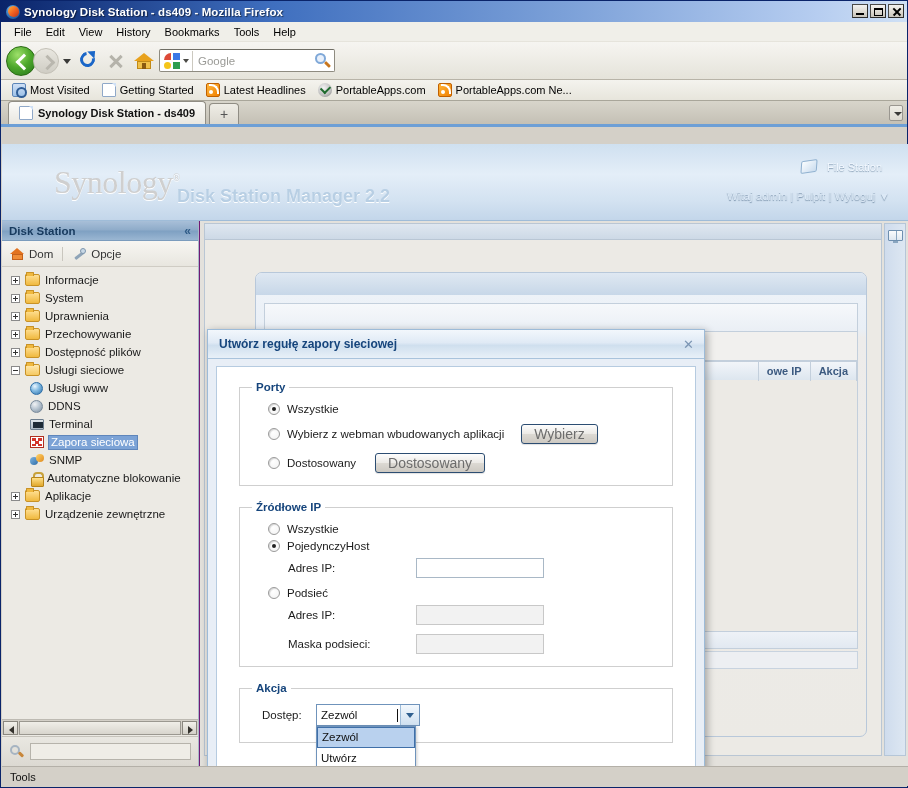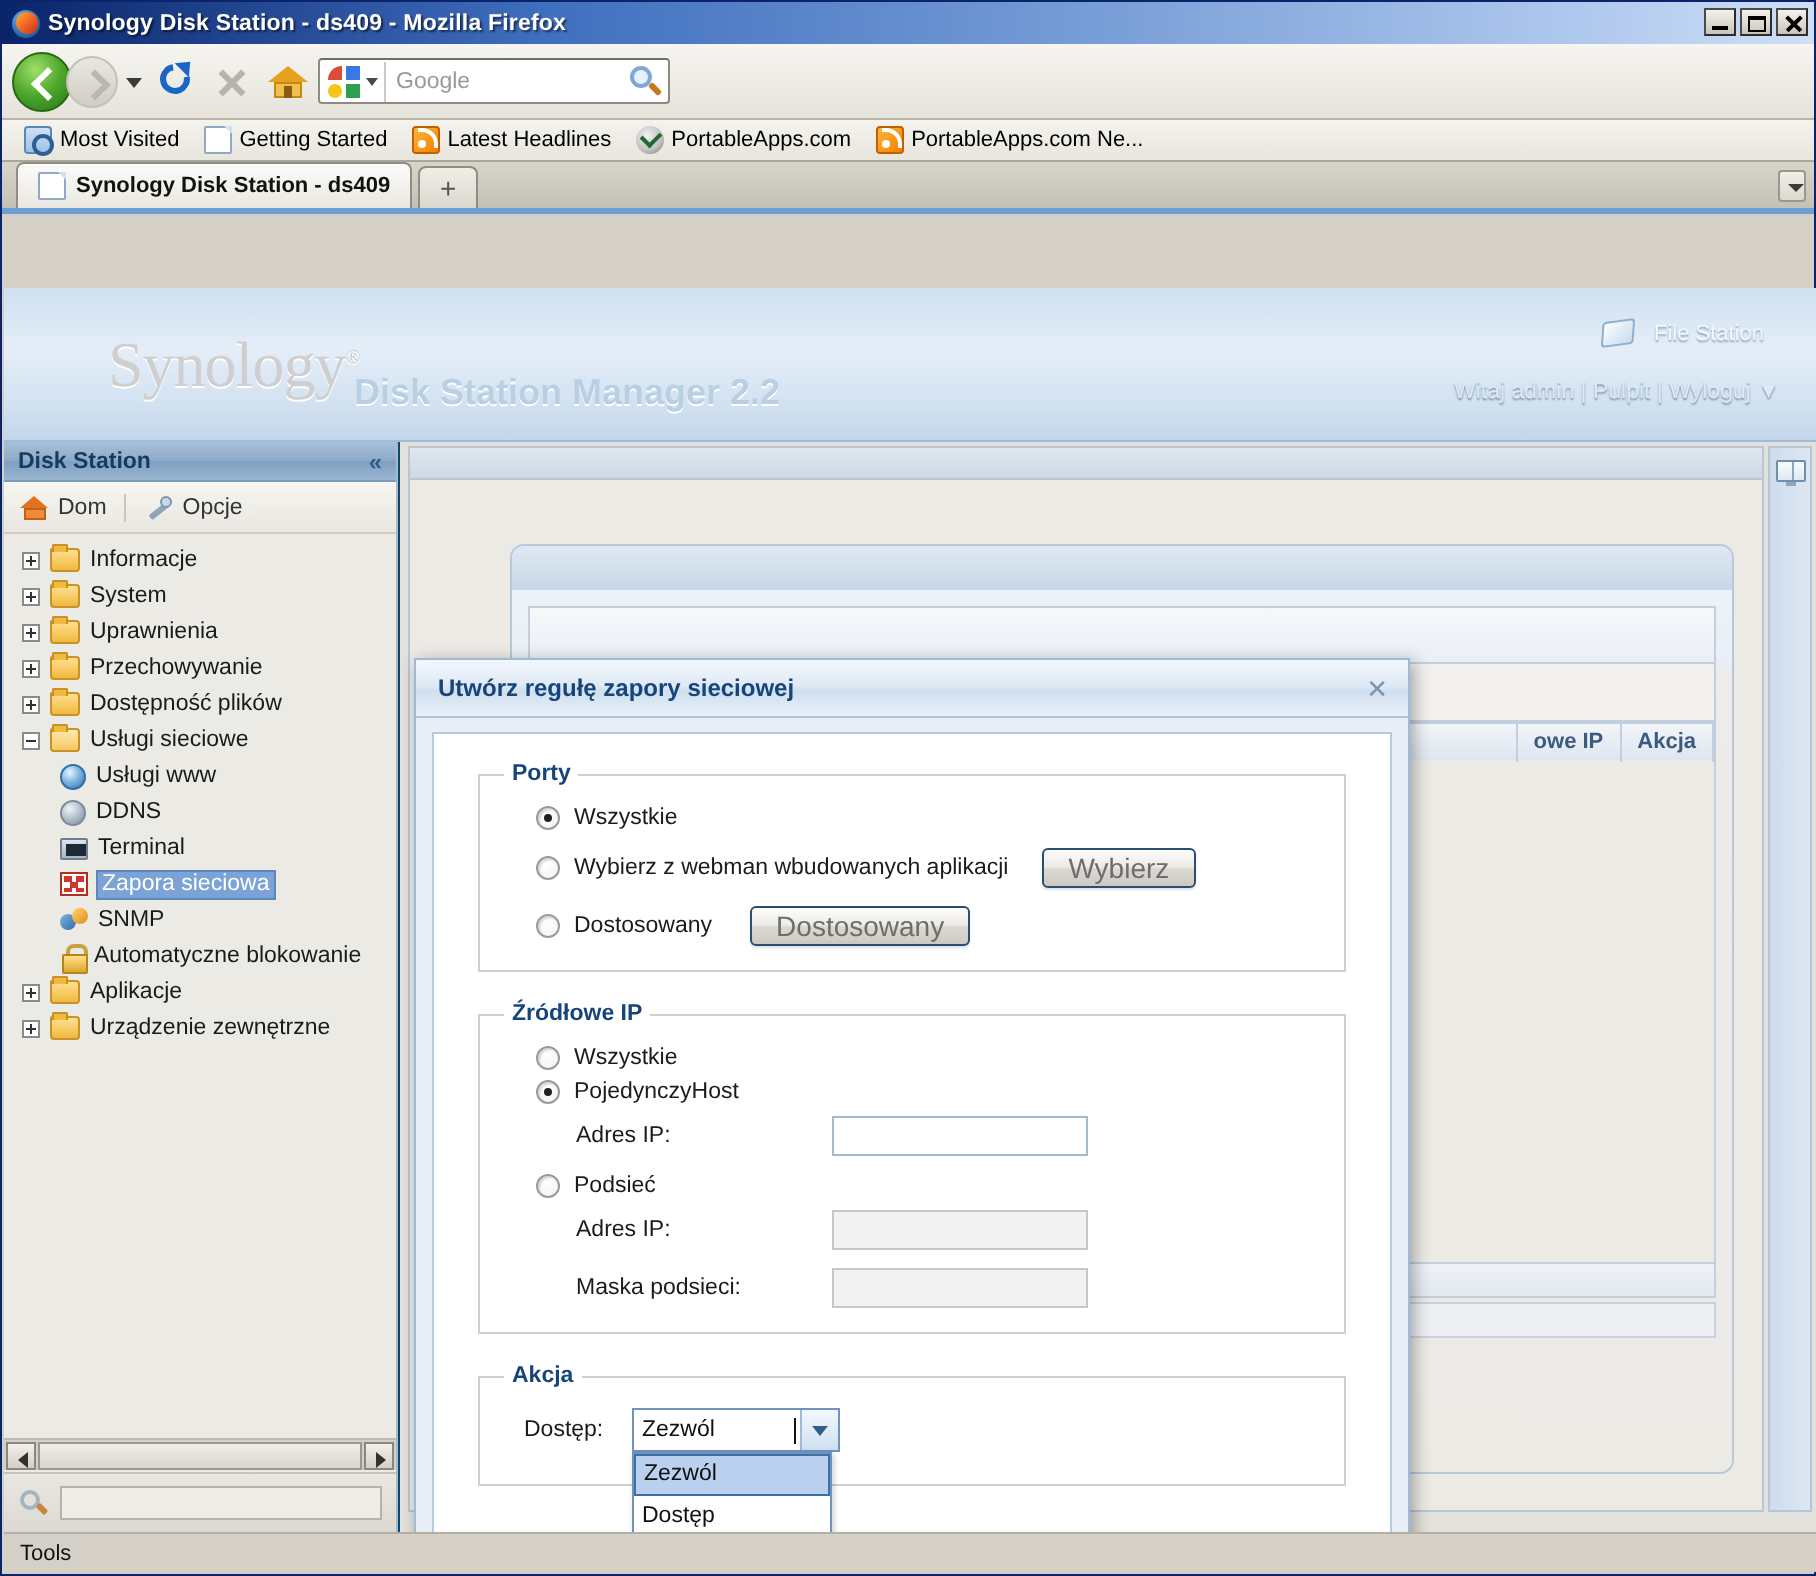--- a/index.html
+++ b/index.html
@@ -220,21 +220,21 @@
     border-radius:2px;
   }
   #tabright:after {
     content:""; position:absolute; left:4px; top:6px;
     border-left:4px solid transparent; border-right:4px solid transparent; border-top:4px solid #3a3a38;
   }
 
   
   #viewport {
     position:absolute; left:1px; top:143px; width:906px; height:622px;
-    background:#0c4a6e; overflow:hidden;
+    background:#701a75; overflow:hidden;
   }
 
   
   #syn-header {
     position:absolute; left:0; top:0; width:906px; height:77px;
     background:linear-gradient(to bottom,#cfe0f0 0%,#e4eef8 40%,#d3e2f1 75%,#c3d6ea 100%);
     border-bottom:1px solid #9fbcd8;
   }
   #syn-logo {
     position:absolute; left:52px; top:20px;
@@ -528,20 +528,29 @@
       <span class="wbtn max">
           <i></i>
         </span>
       <span class="wbtn close">
           <i class="a"></i>
           <i class="b"></i>
         </span>
     </span>
   </div>
 
+  <div id="menubar">
+    <span class="mi">File</span>
+    <span class="mi">Edit</span>
+    <span class="mi">View</span>
+    <span class="mi">History</span>
+    <span class="mi">Bookmarks</span>
+    <span class="mi">Tools</span>
+    <span class="mi">Help</span>
+  </div>
 
   <div id="navbar">
     <span id="backbtn" class="navbtn"></span>
     <span id="fwdbtn" class="navbtn"></span>
     <span id="histdrop" class="navbtn"></span>
     <span id="reloadbtn" class="navbtn">
         <i class="r"></i>
         <i class="rh"></i>
       </span>
     <span id="stopbtn" class="navbtn">
@@ -812,21 +821,21 @@
           <div class="sel-row">
             <span class="lbl">Dostęp:</span>
             <span id="combo-wrap">
               <span id="combo">
                 <span class="val">Zezwól</span>
                 <span class="cursor"></span>
                 <span class="caret"></span>
               </span>
               <div id="dropdown">
                 <div class="opt sel">Zezwól</div>
-                <div class="opt">Dostęp</div>
+                <div class="opt">Utwórz</div>
               </div>
             </span>
           </div>
         </fieldset>
 
       </div>
 
     </div>
 
   </div>

